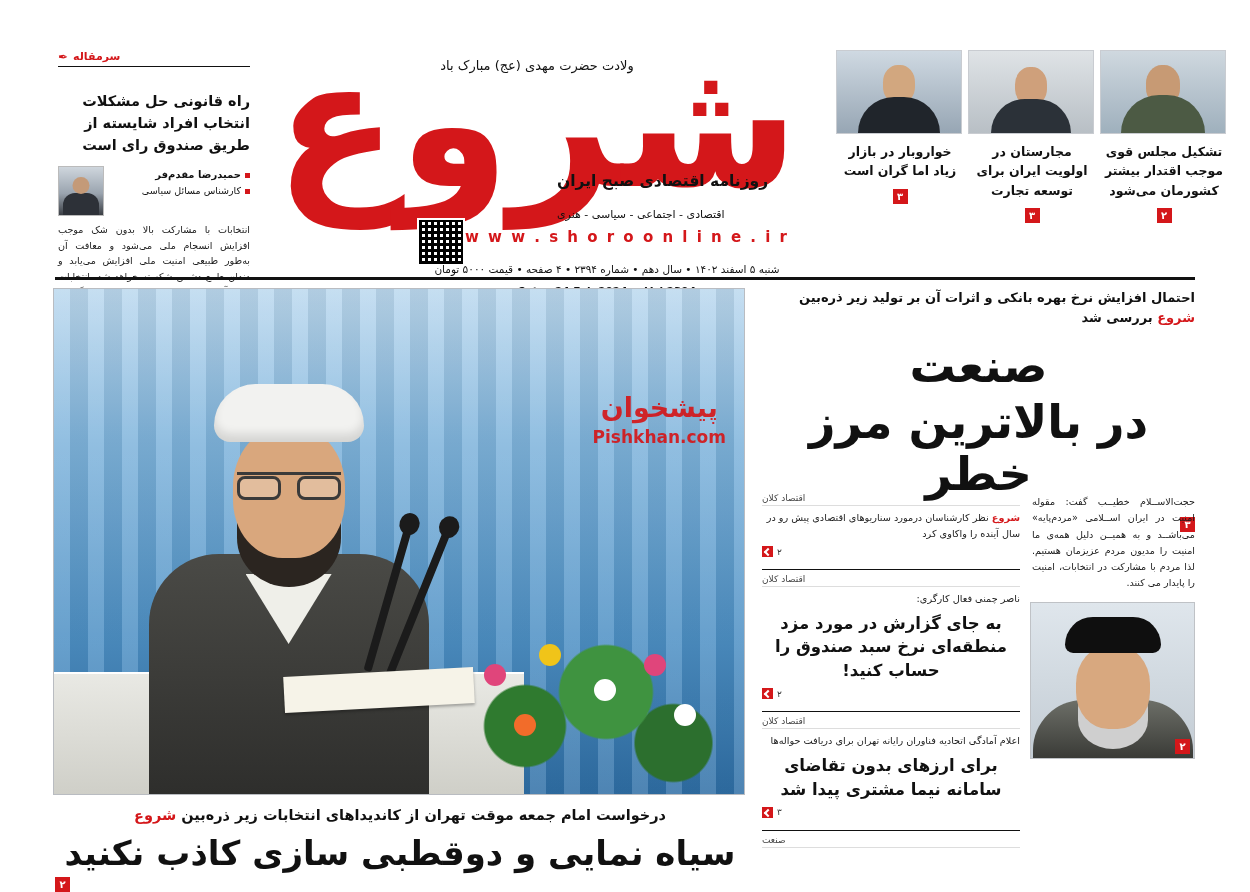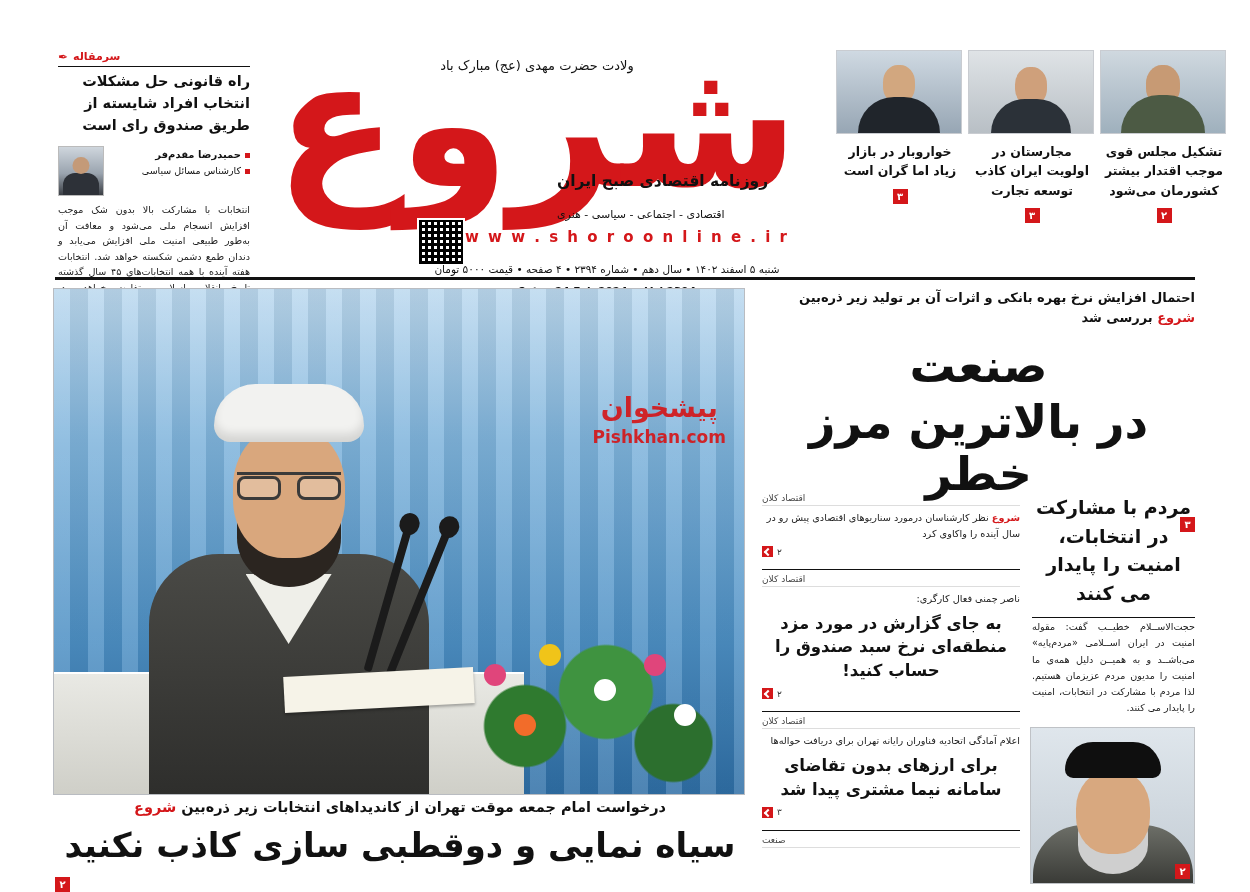--- a/index.html
+++ b/index.html
@@ -53,21 +53,21 @@
     color: #d4171a;
     font-size: 12px;
     line-height: 1;
   }
   .ed-title {
     direction: rtl;
     text-align: right;
     font-size: 14.5px;
     font-weight: bold;
     line-height: 1.5;
-    margin-top: 4px;
+    margin-top: 24px;
     color: #111;
   }
   .ed-author-row {
     direction: rtl;
     display: flex;
     margin-top: 10px;
     gap: 6px;
     align-items: flex-start;
   }
   .ed-photo {
@@ -481,21 +481,21 @@
     opacity: 0.92;
   }
   .watermark .w1 { font-size: 27px; font-weight: bold; line-height: 1; }
   .watermark .w2 { font-size: 17px; font-weight: bold; margin-top: 6px; direction: ltr; }
 
   .lead-kicker {
     direction: rtl;
     text-align: center;
     font-size: 14.5px;
     font-weight: bold;
-    margin-top: 4px;
+    margin-top: 12px;
     color: #111;
   }
   .lead-kicker .brand { color: #d4171a; }
   .lead-title {
     direction: rtl;
     text-align: center;
     font-size: 34px;
     font-weight: bold;
     margin-top: 10px;
     color: #111;
@@ -752,21 +752,21 @@
 
       <div class="tcard">
         <div class="img">
           <div class="corner-flag"></div>
           <div class="face">
             <div class="bg" style="background:linear-gradient(180deg,#dfe3e6 0%,#b8bfc5 100%)"></div>
             <div class="head" style="width:32px;height:38px;top:16px;background:#cfa07b"></div>
             <div class="body" style="width:80px;height:34px;background:#2b3138"></div>
           </div>
         </div>
-        <div class="cap">مجارستان در اولویت ایران کاذب توسعه تجارت</div>
+        <div class="cap">مجارستان در اولویت ایران برای توسعه تجارت</div>
         <div class="pagenum">۳</div>
       </div>
 
       <div class="tcard">
         <div class="img">
           <div class="corner-flag"></div>
           <div class="face">
             <div class="bg" style="background:linear-gradient(180deg,#cfd9e2 0%,#97a6b4 100%)"></div>
             <div class="head" style="width:32px;height:38px;top:14px;background:#d2a77f"></div>
             <div class="body" style="width:82px;height:36px;background:#20252b"></div>
@@ -831,21 +831,20 @@
         <div class="l2">در بالاترین مرز خطر</div>
       </div>
       <div class="mh-page-wrap">
         <div class="mh-page">۳</div>
       </div>
     </div>
 
     <div class="lower-grid">
 
       <div class="side-col">
-        <div class="side-title">مردم با مشارکت در انتخابات، امنیت را پایدار می کنند</div>
         <div class="side-body">حجت‌الاســلام خطیــب گفت: مقوله امنیت در ایران اســلامی «مردم‌پایه» می‌باشــد و به همیــن دلیل همه‌ی ما امنیت را مدیون مردم عزیزمان هستیم. لذا مردم با مشارکت در انتخابات، امنیت را پایدار می کنند.</div>
         <div class="side-photo">
           <div class="robe2"></div>
           <div class="beard2"></div>
           <div class="face2"></div>
           <div class="turban2"></div>
           <div class="side-page">۲</div>
         </div>
       </div>
 

